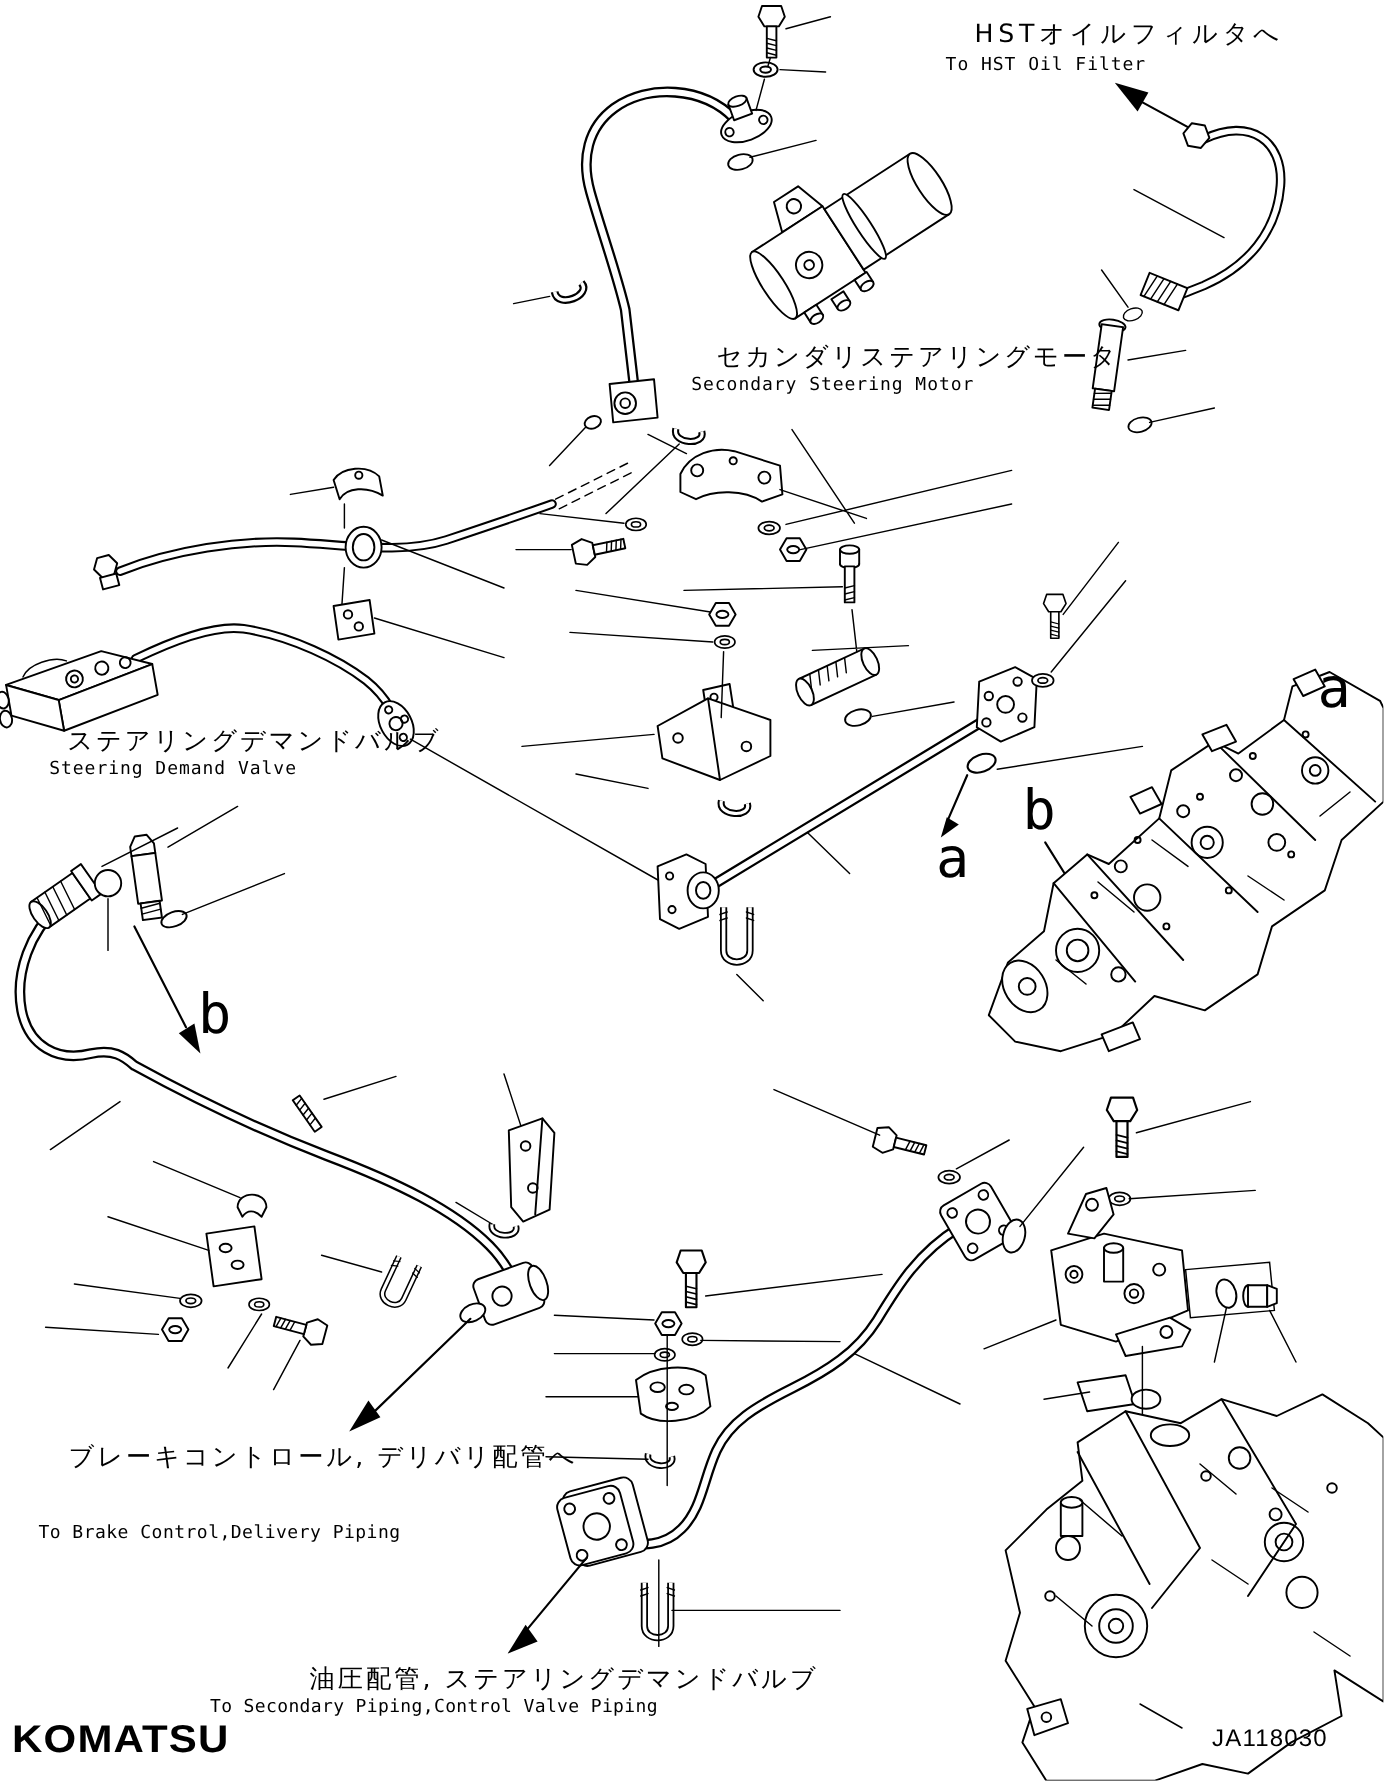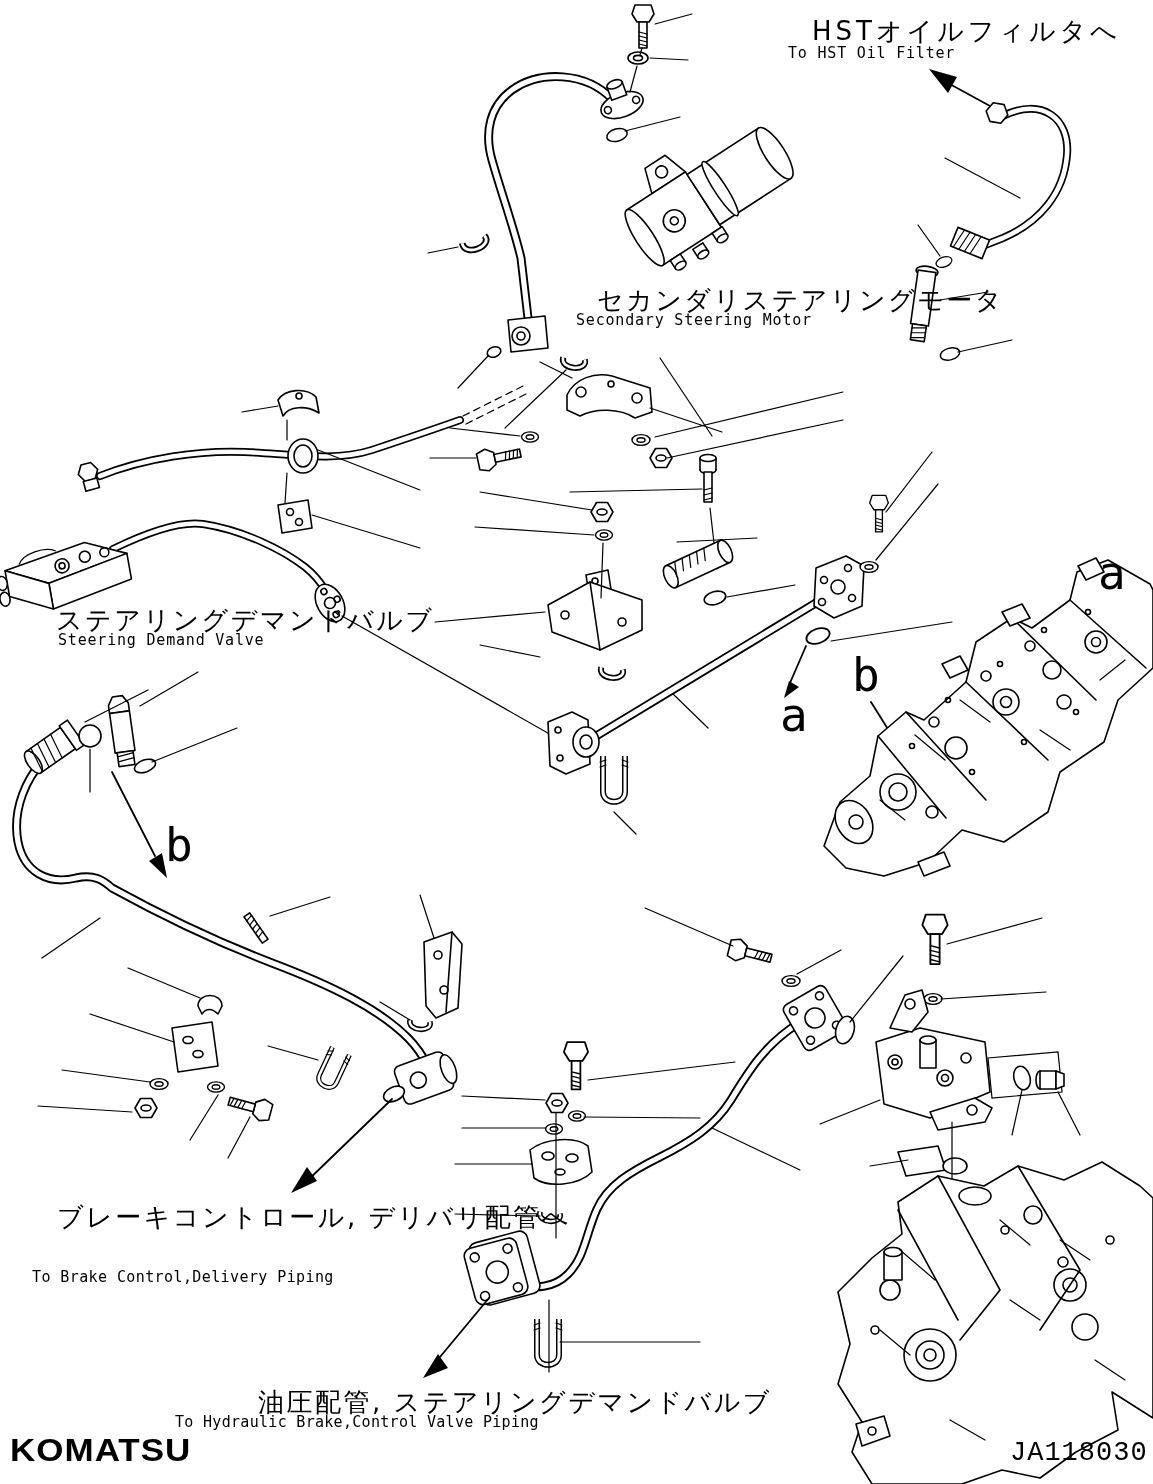--- a/index.html
+++ b/index.html
@@ -1,25 +1,25 @@
 <!DOCTYPE html>
 <html><head>
 <meta charset="utf-8">
 <style>
   html,body{margin:0;padding:0;background:#fff;}
   #page{position:relative;width:1153px;height:1484px;background:#ffffff;overflow:hidden;
         font-family:"DejaVu Sans",sans-serif;color:#000;}
   #art{position:absolute;left:0;top:0;}
   .lbl{position:absolute;white-space:nowrap;color:#000;}
-  .jp{font-family:"DejaVu Sans",sans-serif;font-size:26px;letter-spacing:2.5px;font-weight:500;}
+  .jp{font-family:"DejaVu Sans",sans-serif;font-size:21px;letter-spacing:2.5px;font-weight:500;}
   .en{font-family:"DejaVu Sans Mono",monospace;font-size:15px;letter-spacing:0.8px;}
   .marker{font-family:"DejaVu Sans Mono",monospace;font-size:46px;font-weight:400;}
   .brand{font-family:"Liberation Sans",sans-serif;font-size:35px;font-weight:900;
          letter-spacing:1px;transform:scaleY(0.92);}
-  .dwg{font-family:Liberation Mono, monospace;font-size:27px;letter-spacing:1px;}
+  .dwg{font-family:Liberation Sans, sans-serif;font-size:20px;letter-spacing:1px;}
   
   .s  {stroke:#000;stroke-width:1.6;fill:none;stroke-linecap:round;stroke-linejoin:round;}
   .sf {stroke:#000;stroke-width:1.6;fill:#fff;stroke-linecap:round;stroke-linejoin:round;}
   .thin{stroke:#000;stroke-width:1.2;fill:none;stroke-linecap:round;}
   .tubeO{stroke:#000;stroke-width:9;fill:none;stroke-linecap:round;stroke-linejoin:round;}
   .tubeI{stroke:#fff;stroke-width:5.2;fill:none;stroke-linecap:round;stroke-linejoin:round;}
   .hoseO{stroke:#000;stroke-width:8;fill:none;stroke-linecap:round;stroke-linejoin:round;}
   .hoseI{stroke:#fff;stroke-width:4.6;fill:none;stroke-linecap:round;stroke-linejoin:round;}
   .arrow{fill:#000;stroke:none;}
   .aline{stroke:#000;stroke-width:1.8;fill:none;stroke-linecap:round;}
@@ -504,27 +504,27 @@
   </g>
 </svg>
 
 <div class="lbl jp" style="left:812px;top:14px;letter-spacing:4px;">HSTオイルフィルタへ</div>
 <div class="lbl en" style="left:788px;top:44px;">To HST Oil Filter</div>
 
 <div class="lbl en" style="left:576px;top:311px;">Secondary Steering Motor</div>
 <div class="lbl jp" style="left:597px;top:283px;">セカンダリステアリングモータ</div>
 
 <div class="lbl jp" style="left:56px;top:603px;">ステアリングデマンドバルブ</div>
-<div class="lbl en" style="left:58px;top:631px;text-align:right;">Steering Demand Valve</div>
+<div class="lbl en" style="left:41px;top:631px;text-align:right;">Steering Demand Valve</div>
 
 <div class="lbl jp" style="left:40px;top:1200px;margin-left:17px;">ブレーキコントロール, デリバリ配管へ</div>
 <div class="lbl en" style="left:32px;top:1268px;letter-spacing:0.4px;">To Brake Control,Delivery Piping</div>
 
 <div class="lbl jp" style="left:258px;top:1385px;">油圧配管, ステアリングデマンドバルブ</div>
-<div class="lbl en" style="left:175px;top:1413px;letter-spacing:0.3px;">To Hydraulic Brake,Control Valve Piping</div>
+<div class="lbl en" style="left:175px;top:1413px;letter-spacing:0.3px;">To Secondary Piping,Control Valve Piping</div>
 
 <div class="lbl marker" style="left:1098px;top:546px;">a</div>
 <div class="lbl marker" style="left:780px;top:688px;">a</div>
 <div class="lbl marker" style="left:852px;top:648px;">b</div>
 <div class="lbl marker" style="left:165px;top:818px;">b</div>
 
 <div class="lbl brand" style="left:10px;top:1430px;">KOMATSU</div>
 <div class="lbl dwg" style="left:1010px;top:1438px;">JA118030</div>
 
 </div>

